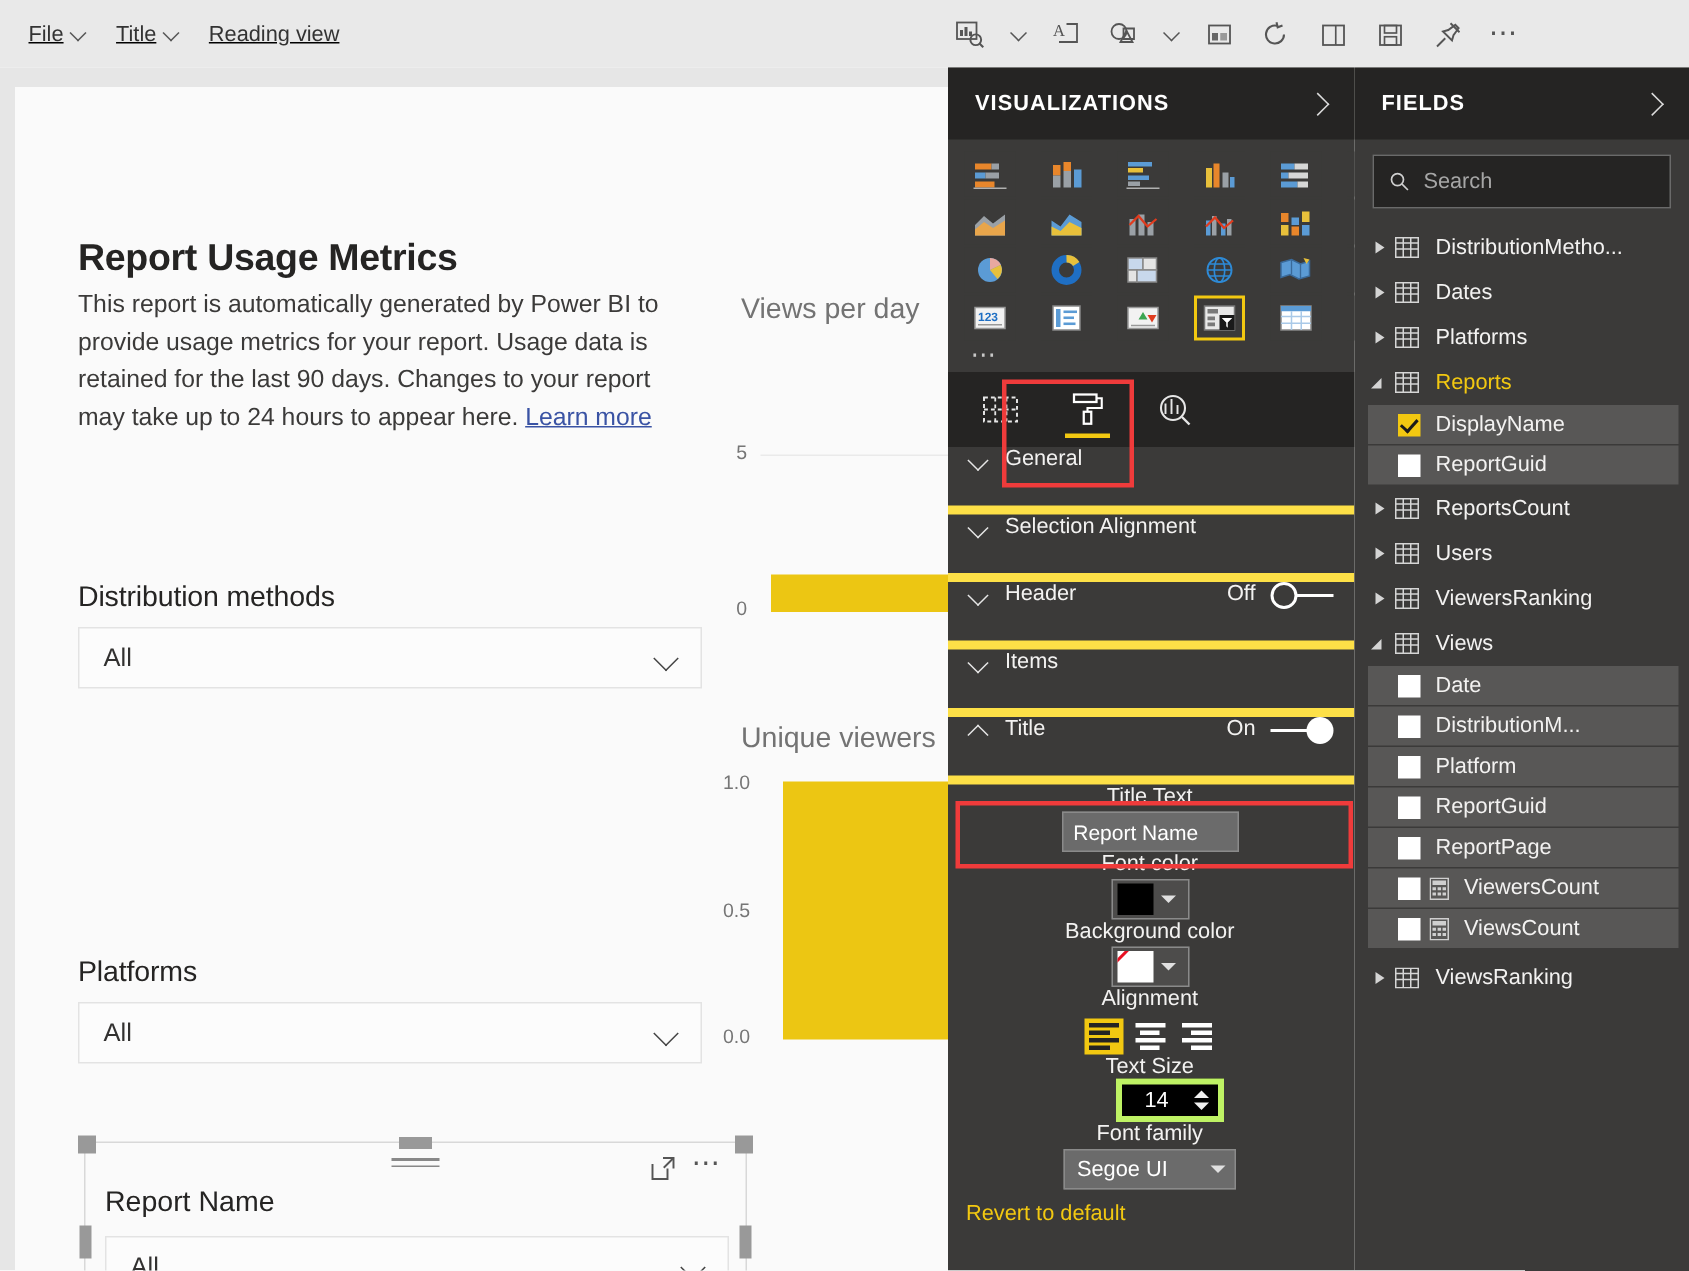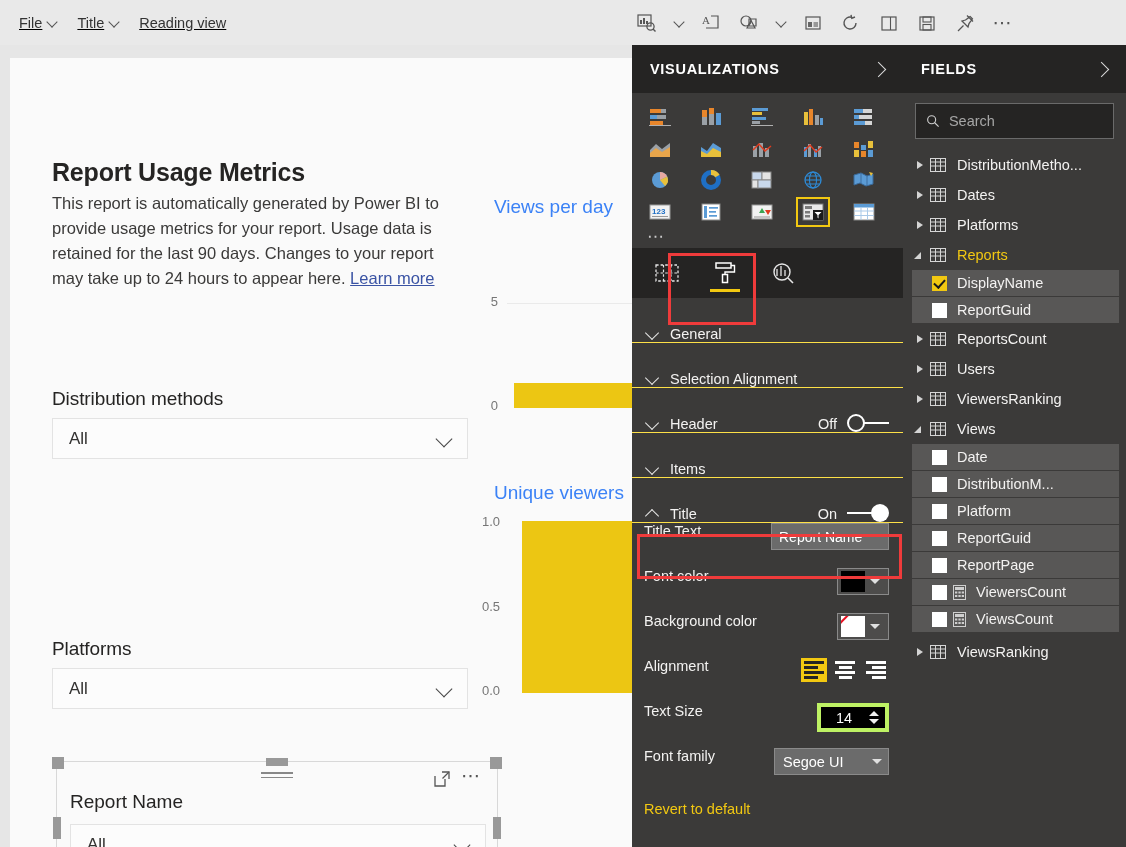--- a/index.html
+++ b/index.html
@@ -96,21 +96,21 @@
   }
   .vis-more {
     position: absolute; right: 14px; top: 7px; width: 22px; height: 18px;
     color: #555; font-size: 19px; line-height: 14px; letter-spacing: 1.5px; cursor: pointer;
   }
   .vis-title {
     position: absolute; left: 13px; top: 29px; font-size: 19px; color: #252423;
   }
 
   
-  .chart-title { position: absolute; font-size: 19px; color: #3b82f6; white-space: nowrap; }
+  .chart-title { position: absolute; font-size: 19px; color: #737373; white-space: nowrap; }
   .axis-lbl { position: absolute; font-size: 13px; color: #767676; text-align: right; }
   .gridline { position: absolute; height: 1px; background: #eaeaea; }
   .bar { position: absolute; background: #ecc613; }
 
   
   .viz-pane {
     position: absolute; left: 632px; top: 45px; width: 271px; height: 802px;
     background: #3b3a39; overflow: hidden;
   }
   .pane-header {
@@ -146,22 +146,22 @@
   .fmt-tab {
     width: 42px; height: 42px; display: flex; align-items: center; justify-content: center;
     cursor: pointer; position: relative;
   }
   .fmt-tab .ul {
     position: absolute; bottom: 2px; left: 6px; width: 30px; height: 3px; background: #f2c811;
   }
   .redbox { position: absolute; border: 3px solid #ef3b3b; pointer-events: none; z-index: 40; }
 
   .fmt-row {
-    height: 45px; border-bottom: 1px solid #fde047;
-    display: flex; align-items: flex-end; padding: 0 14px 0 12px;
+    height: 45px; border-bottom: 6px solid #fde047;
+    display: flex; align-items: flex-start; padding: 0 14px 0 12px;
     color: #f3f2f1; font-size: 14.5px; cursor: default;
   }
   .fmt-row .caret {
     width: 18px; height: 18px; position: relative; margin-right: 8px; flex: 0 0 18px;
   }
   .fmt-row .caret::after {
     content: ""; position: absolute; left: 3px; top: 4px;
     width: 9px; height: 9px; border-right: 1.7px solid #e6e6e6; border-bottom: 1.7px solid #e6e6e6;
     transform: rotate(45deg);
   }
@@ -173,22 +173,22 @@
     position: absolute; right: 0; top: 8px; width: 40px; height: 2px; background: #fff;
   }
   .toggle .knob {
     position: absolute; top: 0; width: 18px; height: 18px; border-radius: 50%;
   }
   .toggle.off .knob { left: 0; background: #3b3a39; border: 2.2px solid #fff; }
   .toggle.on .knob { right: 0; background: #fff; }
   .toggle.on .track { left: 0; right: auto; }
 
   .fmt-prop {
-    height: 45px; display: flex; align-items: flex-start; padding: 0 14px 0 12px;
-    color: #f3f2f1; font-size: 14.5px;
+    height: 45px; display: flex; align-items: center; padding: 0 14px 0 12px;
+    color: #f3f2f1; font-size: 14.5px; flex-direction: column;
   }
   .fmt-prop .lbl { flex: 1; }
   .txt-input {
     width: 118px; height: 27px; background: #6b6b6b; color: #fff;
     border: 1px solid #8a8a8a; font-size: 14px; padding: 0 7px;
     display: flex; align-items: center; cursor: text;
   }
   .color-ctl {
     width: 52px; height: 27px; border: 1px solid #8a8a8a; background: #4d4c4b;
     display: flex; align-items: center; padding: 0 3px; gap: 3px; cursor: pointer;

